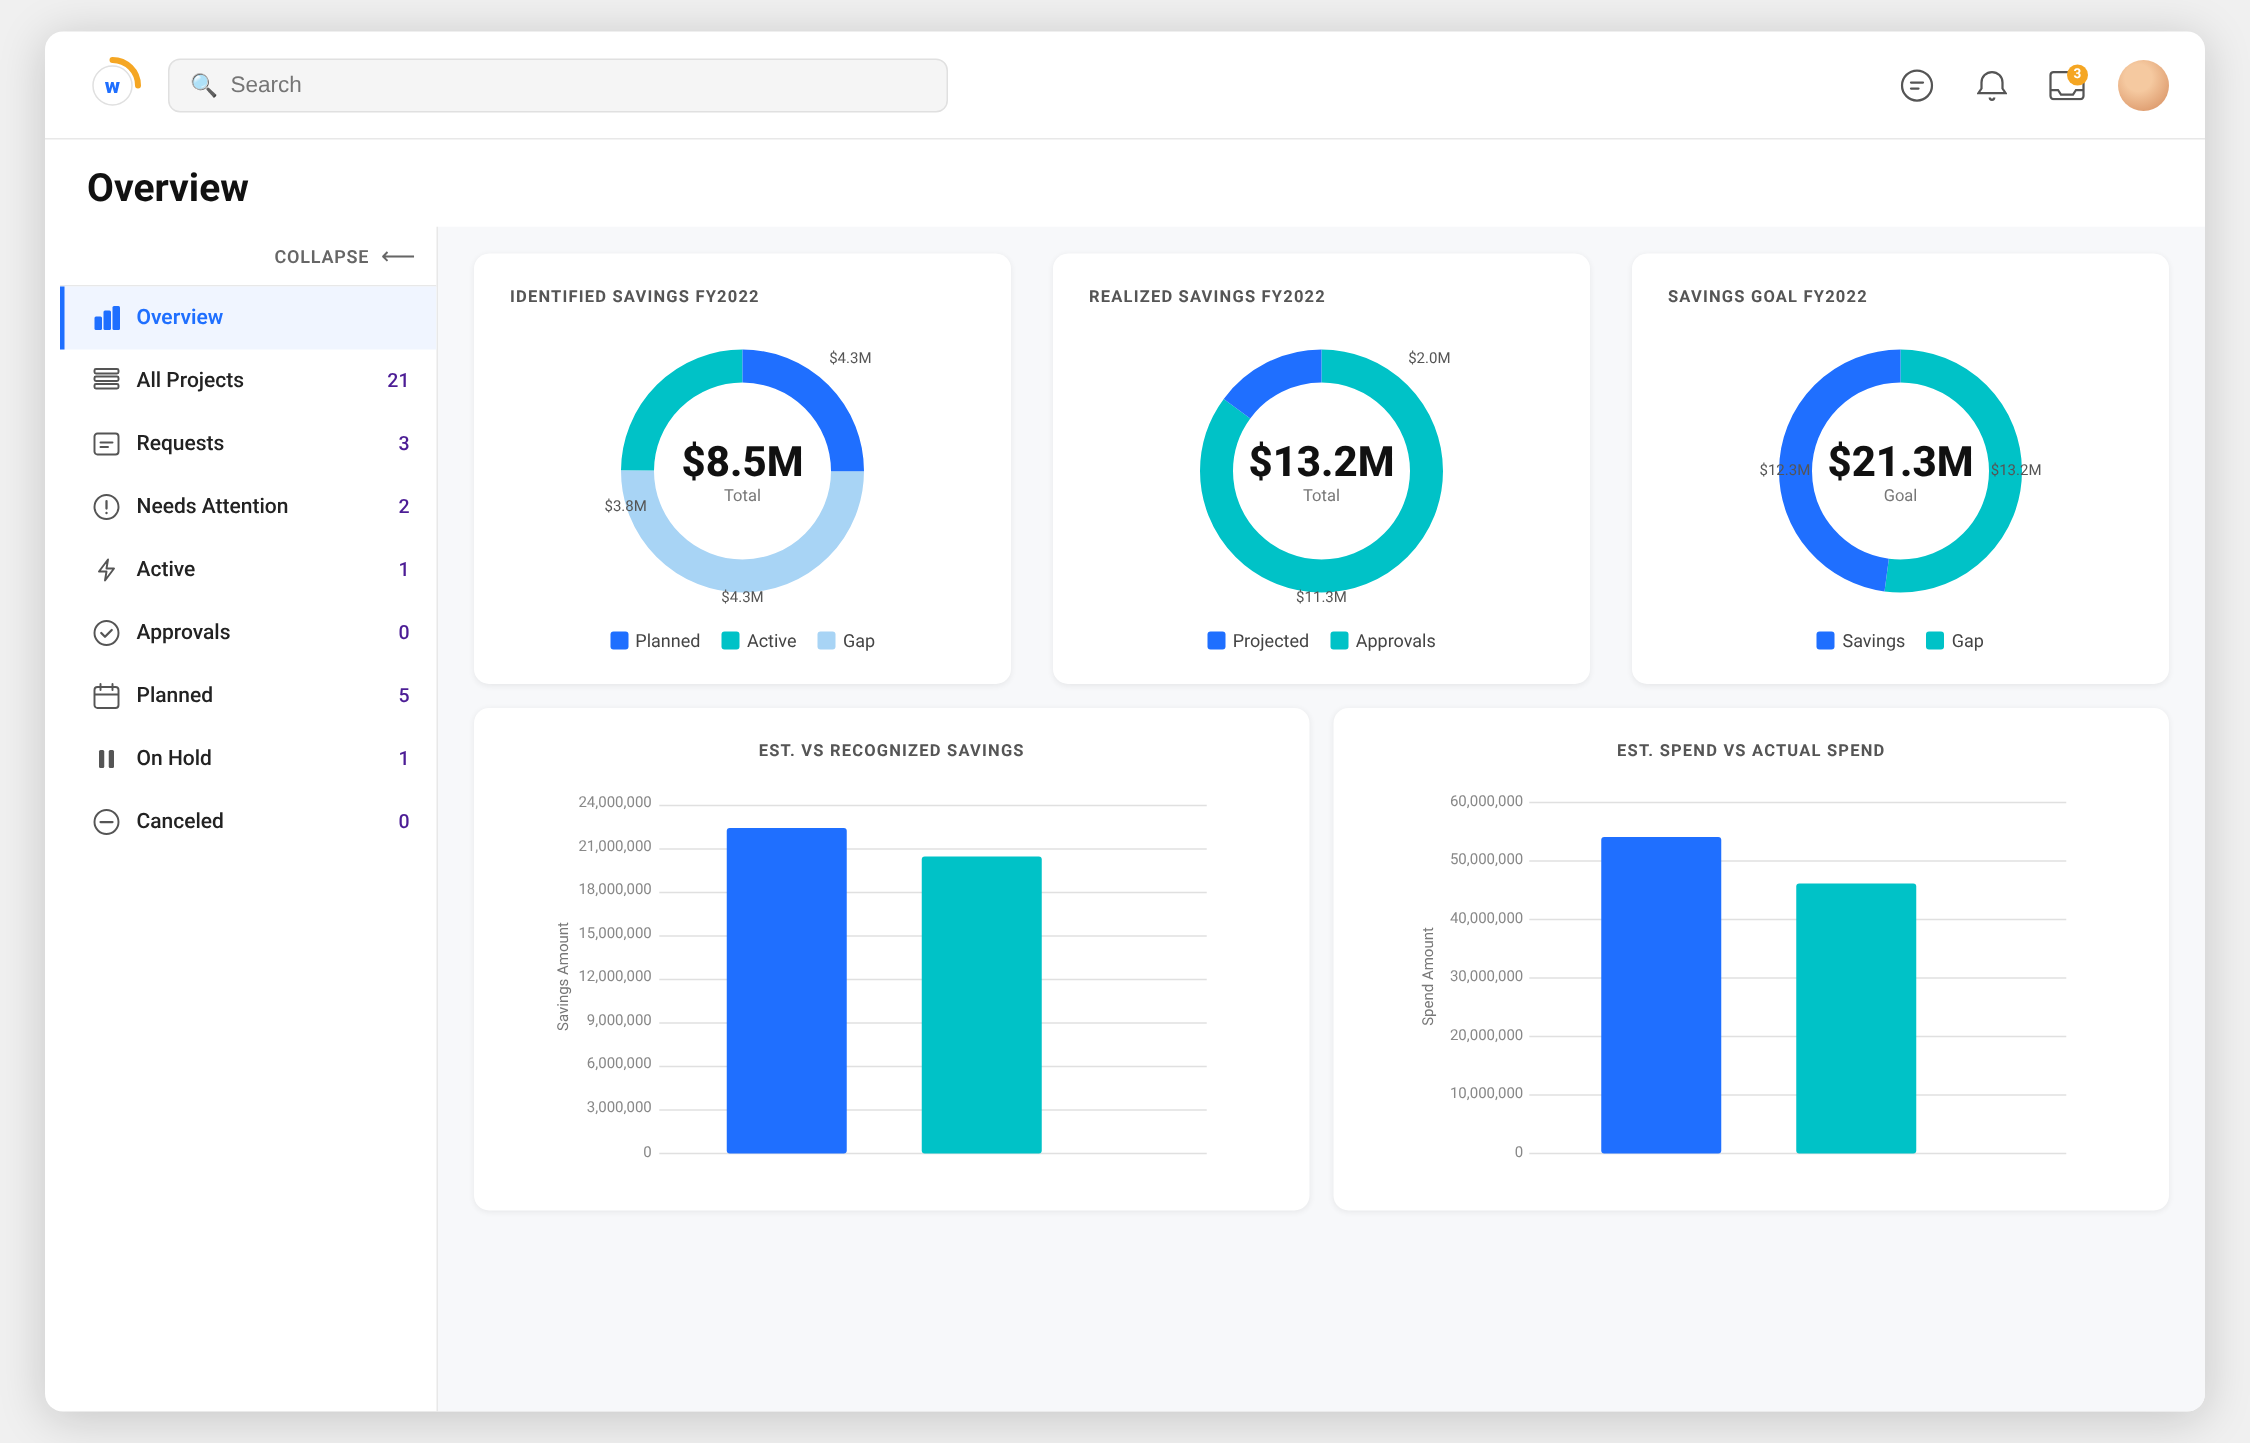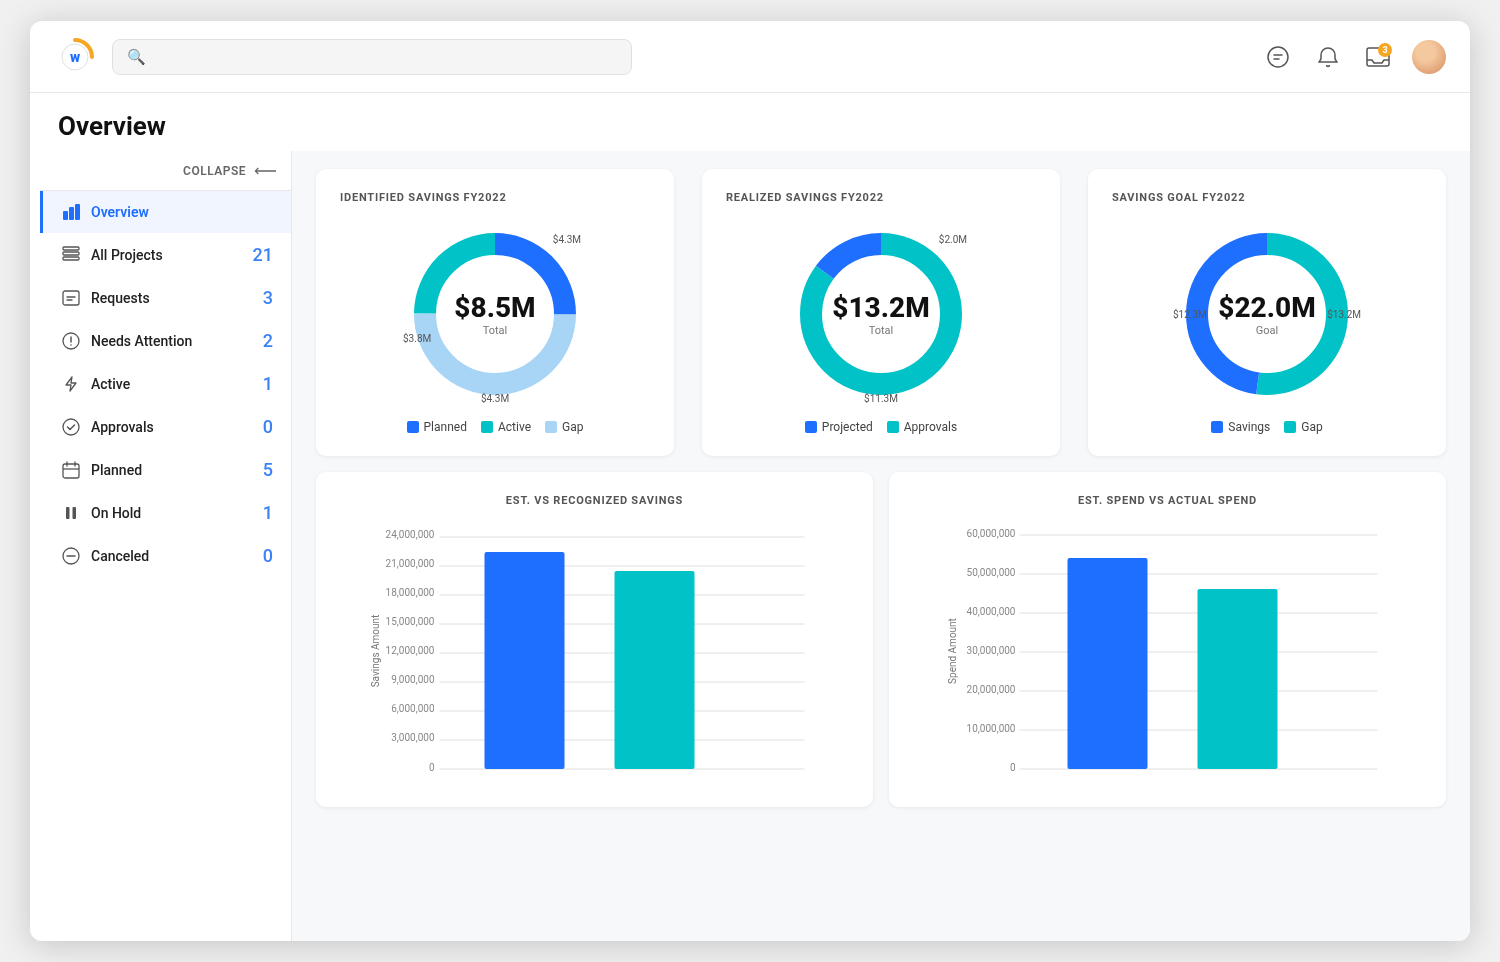--- a/index.html
+++ b/index.html
@@ -18,21 +18,21 @@
     .main-body { display: flex; flex: 1; overflow: hidden; }
     .sidebar { width: 252px; border-right: 1px solid #e8e8e8; display: flex; flex-direction: column; flex-shrink: 0; overflow-y: auto; margin-left: 10px; }
     .sidebar-collapse { display: flex; align-items: center; justify-content: flex-end; padding: 10px 14px; border-bottom: 1px solid #e8e8e8; gap: 8px; cursor: pointer; }
     .collapse-label { font-size: 12px; font-weight: 600; color: #666; letter-spacing: 0.5px; }
     .collapse-icon { color: #666; font-size: 16px; }
     .sidebar-item { display: flex; align-items: center; padding: 11px 18px; cursor: pointer; gap: 10px; border-left: 3px solid transparent; }
     .sidebar-item.active { border-left: 3px solid #1f6fff; background: #f0f5ff; }
     .sidebar-item-icon { width: 20px; height: 20px; display: flex; align-items: center; justify-content: center; flex-shrink: 0; }
     .sidebar-item-label { flex: 1; font-size: 14px; color: #222; font-weight: 500; }
     .sidebar-item.active .sidebar-item-label { color: #1f6fff; font-weight: 600; }
-    .sidebar-item-count { font-size: 18px; color: #3b82f6; font-weight: 500; }
+    .sidebar-item-count { font-size: 13px; color: #4c1d95; font-weight: 500; }
     .content { flex: 1; overflow-y: auto; padding: 18px 24px; background: #f7f8fa; }
     .cards-row { display: grid; grid-template-columns: 1fr 1fr 1fr; gap: 28px; margin-bottom: 16px; }
     .card { background: #fff; border-radius: 10px; padding: 22px 24px; box-shadow: 0 1px 4px rgba(0,0,0,0.07); }
     .card-title { font-size: 11px; font-weight: 700; color: #555; letter-spacing: 0.8px; margin-bottom: 12px; }
     .donut-container { display: flex; flex-direction: column; align-items: center; }
     .donut-wrap { position: relative; width: 180px; height: 180px; margin: 8px auto; }
     .donut-center { position: absolute; top: 50%; left: 50%; transform: translate(-50%, -50%); text-align: center; }
     .donut-value { font-size: 28px; font-weight: 800; color: #111; }
     .donut-sub { font-size: 11px; color: #777; }
     .legend { display: flex; gap: 14px; margin-top: 8px; flex-wrap: wrap; justify-content: center; }
@@ -53,20 +53,21 @@
     <div class="workday-logo">
       <svg width="42" height="42" viewBox="0 0 42 42">
         <circle cx="21" cy="21" r="21" fill="white"></circle>
         <path d="M21 4 A17 17 0 0 1 38 21" stroke="#f5a623" stroke-width="4" fill="none" stroke-linecap="round"></path>
         <circle cx="21" cy="21" r="13" fill="white" stroke="#e0e0e0" stroke-width="1"></circle>
         <text x="21" y="26" text-anchor="middle" font-size="14" font-weight="900" fill="#1f6fff" font-family="Arial">w</text>
       </svg>
     </div>
     <div class="search-bar">
       <span class="search-icon">🔍</span>
+      <input class="search-input" type="text" placeholder="Search" style="">
     </div>
     <div class="topbar-right">
       <div class="topbar-icon">
         <svg width="22" height="22" viewBox="0 0 22 22" fill="none">
             <circle cx="11" cy="11" r="10" stroke="#555" stroke-width="1.5"></circle>
             <path d="M7 9h8M7 13h5" stroke="#555" stroke-width="1.5" stroke-linecap="round"></path>
           </svg>
       </div>
       <div class="topbar-icon">
         <svg width="20" height="22" viewBox="0 0 20 22" fill="none">
@@ -275,21 +276,21 @@
           <div class="card-title">SAVINGS GOAL FY2022</div>
           <div class="donut-container">
             <div class="donut-wrap">
               <svg width="180" height="180" viewBox="0 0 180 180">
 
                 <circle cx="90" cy="90" r="70" fill="none" stroke="#00c2c7" stroke-width="22" stroke-dasharray="229 211" stroke-dashoffset="0" transform="rotate(-90 90 90)"></circle>
 
                 <circle cx="90" cy="90" r="70" fill="none" stroke="#1f6fff" stroke-width="22" stroke-dasharray="211 229" stroke-dashoffset="-229" transform="rotate(-90 90 90)"></circle>
               </svg>
               <div class="donut-center">
-                <div class="donut-value">$22.0M</div>
+                <div class="donut-value">$21.3M</div>
                 <div class="donut-sub">Goal</div>
               </div>
               <div style="position:absolute;top:50%;left:-4px;transform:translateY(-50%);font-size:10px;color:#555;">$12.3M</div>
               <div style="position:absolute;top:50%;right:-4px;transform:translateY(-50%);font-size:10px;color:#555;">$13.2M</div>
             </div>
             <div class="legend">
               <div class="legend-item">
                 <div class="legend-dot" style="background:#1f6fff;"></div>
                 <span>Savings</span>
               </div>

